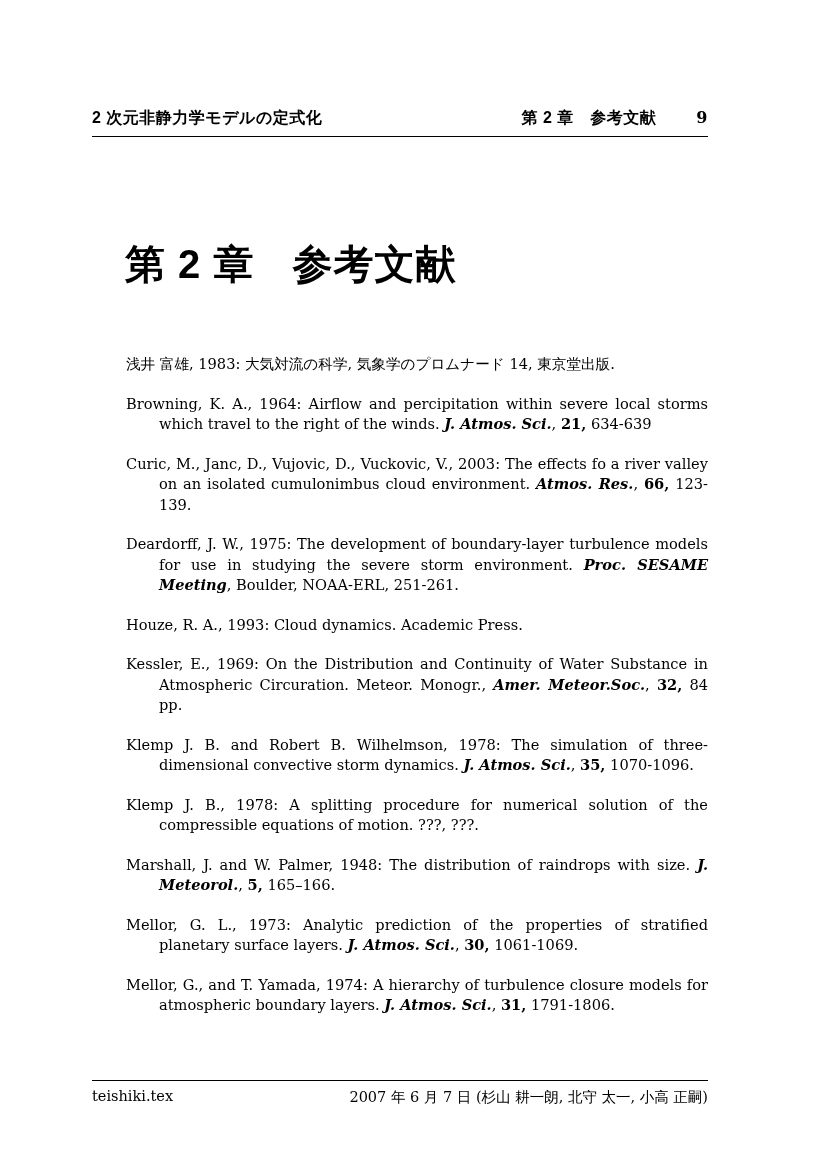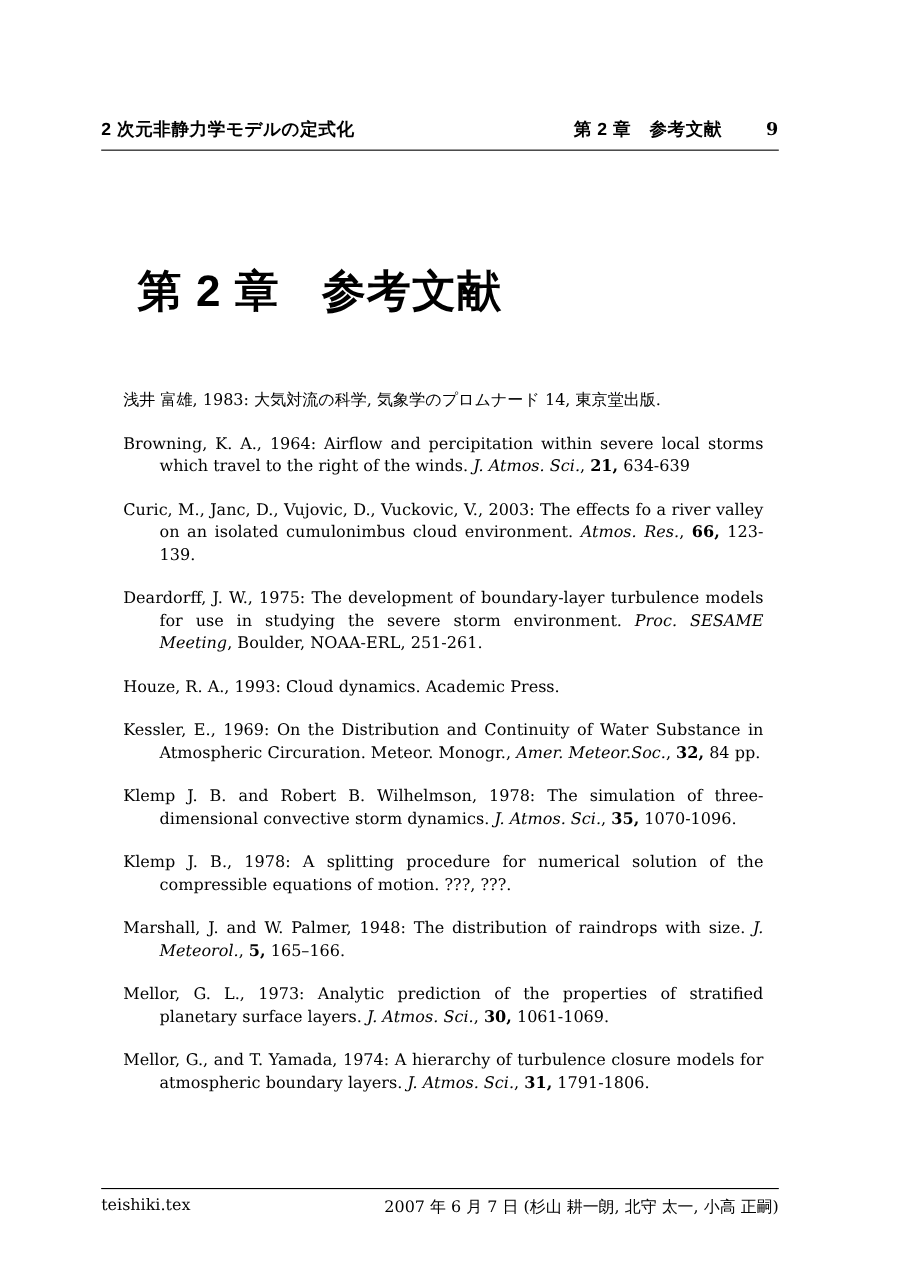--- a/index.html
+++ b/index.html
@@ -52,36 +52,36 @@
     gap: 38px;
     font-family: "Liberation Sans", sans-serif;
     font-weight: bold;
     font-size: 40px;
     letter-spacing: 1px;
   }
 
   
   .references {
     position: absolute;
-    left: 112px;
+    left: 126px;
     top: 330px;
     width: 582px;
     font-family: "DejaVu Serif", "Liberation Serif", serif;
     font-size: 14.6px;
     line-height: 20.5px;
     color: #000000;
   }
   .references p.ref {
     margin: 0 0 19px 0;
     text-align: justify;
     padding-left: 33px;
     text-indent: -33px;
   }
   .seg-normal { font-style: normal; font-weight: normal; }
-  .seg-italic { font-style: italic; font-weight: normal; }
+  .seg-italic { font-style: italic; font-weight: bold; }
   .seg-bold   { font-style: normal; font-weight: bold; }
 
   
   .footer {
     position: absolute;
     left: 92px;
     top: 1056px;
     width: 616px;
     border-top: 1.5px solid #000000;
     padding-top: 7px;

